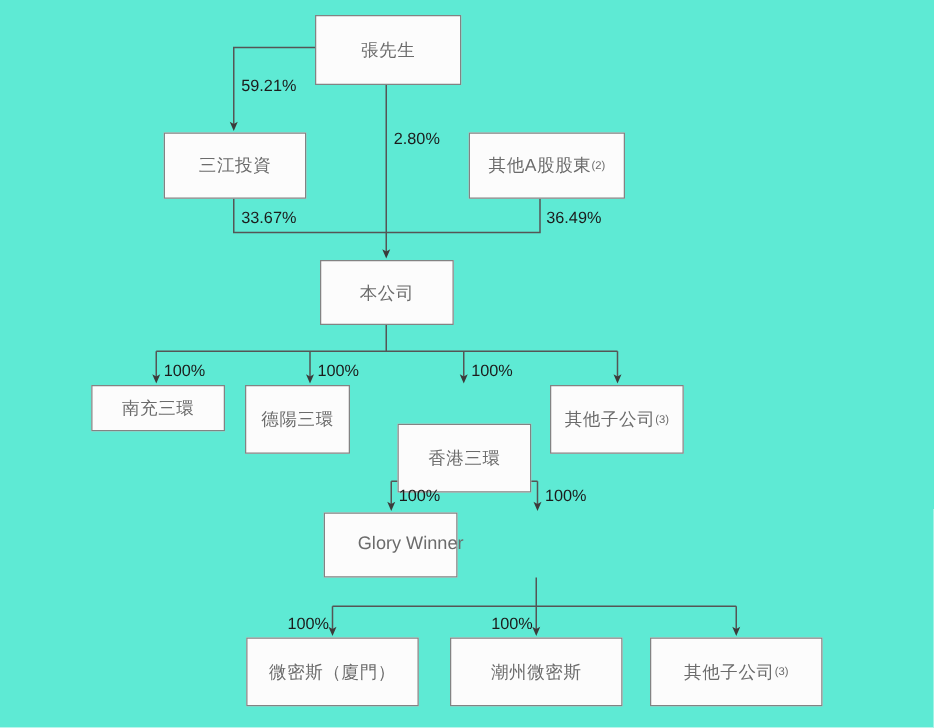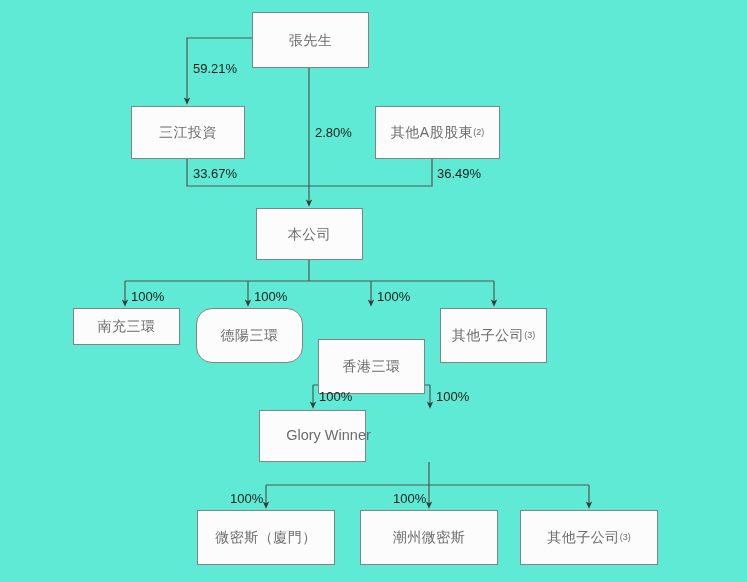--- a/index.html
+++ b/index.html
@@ -111,21 +111,21 @@
   </div>
 
   <div class="node" style="left:256px; top:208px; width:107px; height:52px;">
     <span>本公司</span>
   </div>
 
   <div class="node" style="left:73px; top:308px; width:107px; height:37px;">
     <span>南充三環</span>
   </div>
 
-  <div class="node" style="left:196px; top:308px; width:107px; height:55px;border-radius:16px;">
+  <div class="node" style="left:196px; top:308px; width:84px; height:55px;">
     <span>德陽三環</span>
   </div>
 
   <div class="node" style="left:318px; top:308px; width:107px; height:55px;margin-top:31px;">
     <span>香港三環</span>
   </div>
 
   <div class="node" style="left:440px; top:308px; width:107px; height:55px;">
     <span>其他子公司</span>
       <span class="sup">(3)</span>
@@ -144,21 +144,21 @@
     <span>潮州微密斯</span>
   </div>
 
   <div class="node" style="left:520px; top:510px; width:138px; height:55px;">
     <span>其他子公司</span>
       <span class="sup">(3)</span>
   </div>
 
   <div class="edge-label" style="left:193px; top:62px;">59.21%</div>
 
-  <div class="edge-label" style="left:315px; top:126px;">2.80%</div>
+  <div class="edge-label" style="left:315px; top:104px;">2.80%</div>
 
   <div class="edge-label" style="left:193px; top:167px;">33.67%</div>
 
   <div class="edge-label" style="left:437px; top:167px;">36.49%</div>
 
   <div class="edge-label" style="left:131px; top:290px;">100%</div>
 
   <div class="edge-label" style="left:254px; top:290px;">100%</div>
 
   <div class="edge-label" style="left:377px; top:290px;">100%</div>

